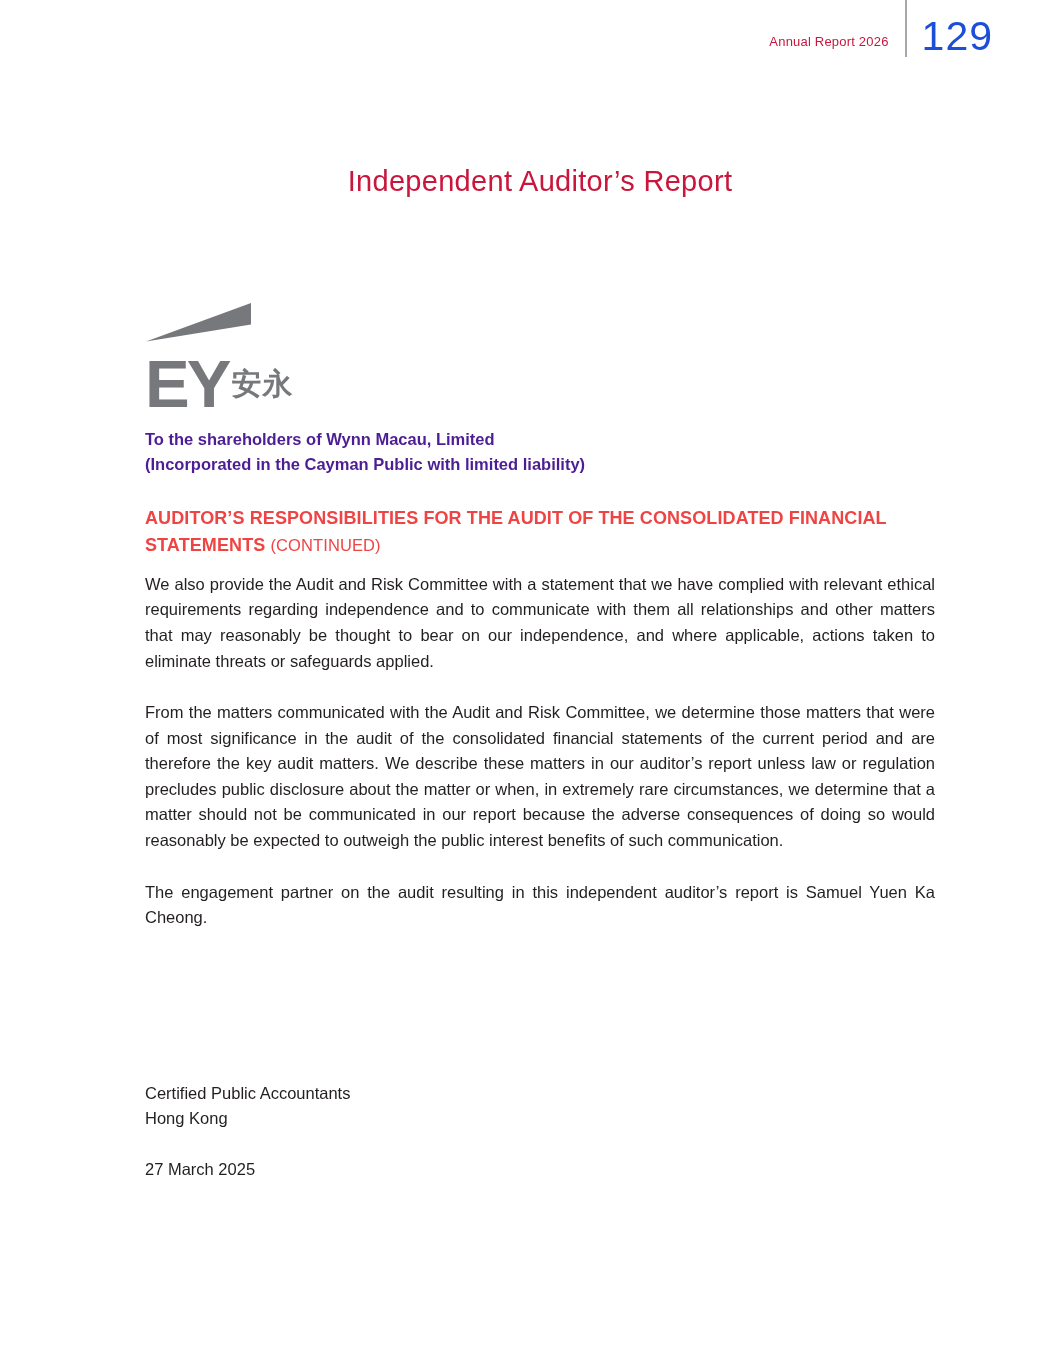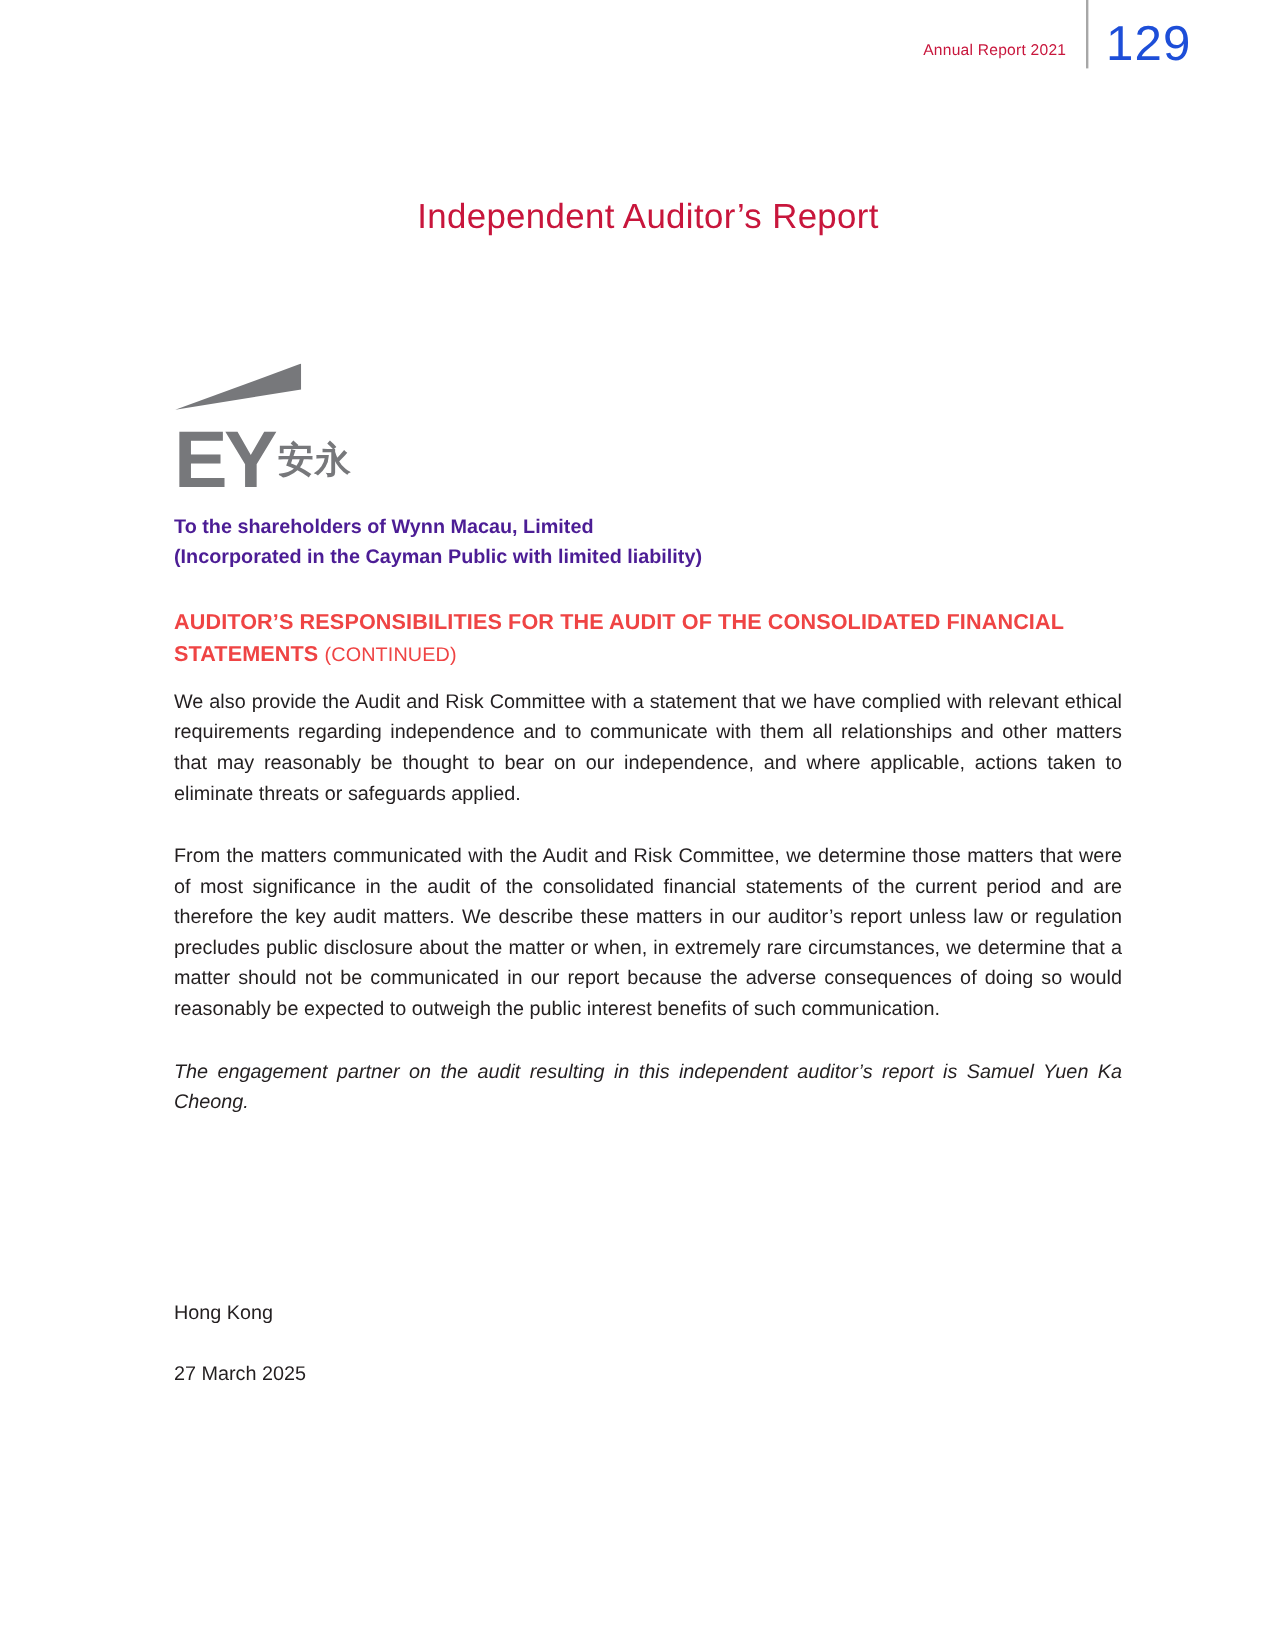--- a/index.html
+++ b/index.html
@@ -113,36 +113,36 @@
 
   
   .body-text { margin-top: 13px; }
   .body-text p {
     font-size: 16.5px;
     line-height: 25.6px;
     text-align: justify;
     color: #231f20;
     margin-bottom: 26px;
   }
-  .body-text p:last-child { margin-bottom: 0; font-style: italic; }
+  .body-text p:last-child { margin-bottom: 0; }
 
   
   .signature {
     margin-top: 150px;
     font-size: 16.5px;
     line-height: 25px;
   }
   .sig-firm { font-weight: 700; font-style: italic; }
   .sig-date { margin-top: 26px; }
 </style>
 </head>
 <body>
 
 <div class="running-header">
-  <span class="report-label">Annual Report 2021</span>
+  <span class="report-label">Annual Report 2026</span>
   <span class="header-divider"></span>
   <span class="page-number">129</span>
 </div>
 
 <div class="content">
 
   <h1 class="doc-title">Independent Auditor’s Report</h1>
 
   <div class="logo">
     <svg class="beam-icon" width="105" height="40" viewBox="0 0 105 40">
@@ -161,17 +161,18 @@
 
   <h2 class="section-heading"><span>AUDITOR’S RESPONSIBILITIES FOR THE AUDIT OF THE CONSOLIDATED FINANCIAL STATEMENTS</span> <span class="suffix">(CONTINUED)</span></h2>
 
   <div class="body-text">
     <p>We also provide the Audit and Risk Committee with a statement that we have complied with relevant ethical requirements regarding independence and to communicate with them all relationships and other matters that may reasonably be thought to bear on our independence, and where applicable, actions taken to eliminate threats or safeguards applied.</p>
     <p>From the matters communicated with the Audit and Risk Committee, we determine those matters that were of most significance in the audit of the consolidated financial statements of the current period and are therefore the key audit matters. We describe these matters in our auditor’s report unless law or regulation precludes public disclosure about the matter or when, in extremely rare circumstances, we determine that a matter should not be communicated in our report because the adverse consequences of doing so would reasonably be expected to outweigh the public interest benefits of such communication.</p>
     <p>The engagement partner on the audit resulting in this independent auditor’s report is Samuel Yuen Ka Cheong.</p>
   </div>
 
   <div class="signature">
+    <div class="sig-designation">Certified Public Accountants</div>
     <div class="sig-location">Hong Kong</div>
     <div class="sig-date">27 March 2025</div>
   </div>
 
 </div>
 
 </body></html>

